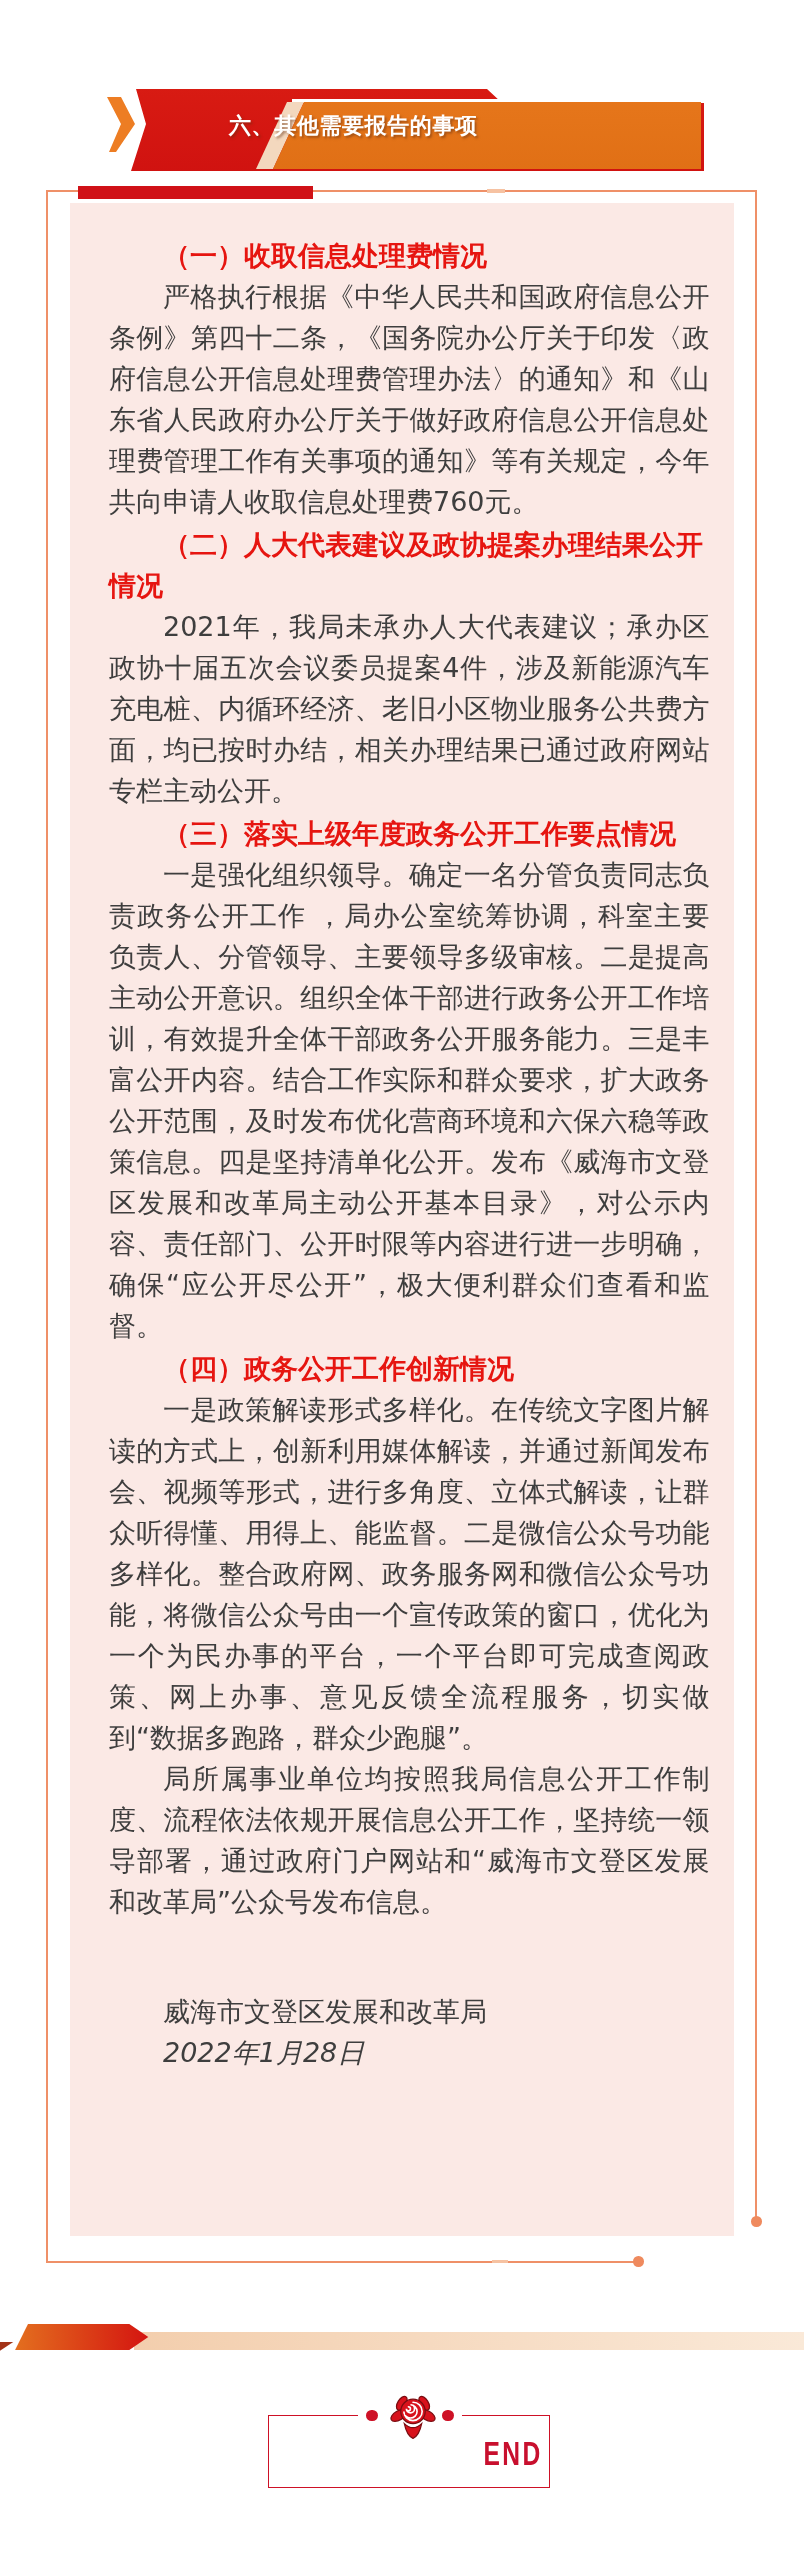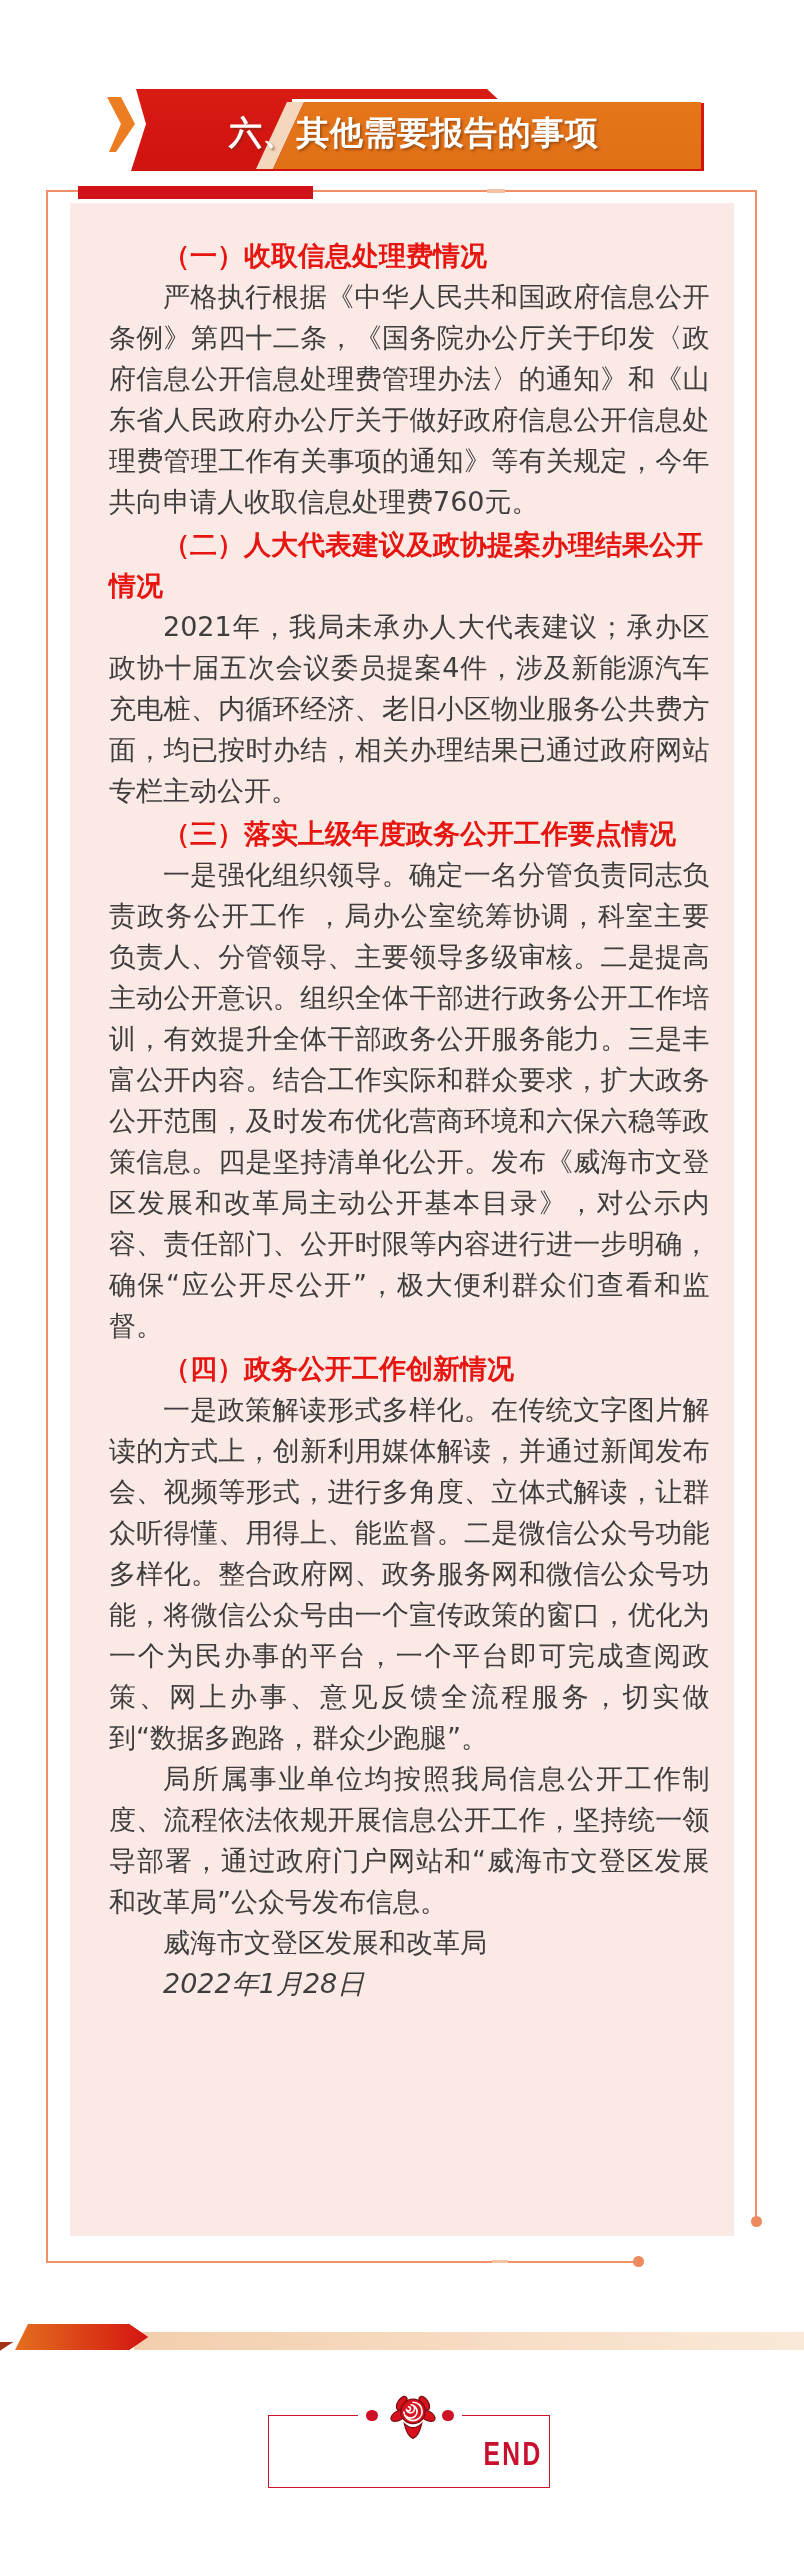--- a/index.html
+++ b/index.html
@@ -13,21 +13,21 @@
   .chevron{background:#ED7D23;
     clip-path:polygon(107px 97px,121px 97px,135px 124px,116px 152px,109px 152px,121px 124px);}
   .banner-red{background:linear-gradient(180deg,#E02415,#D01210);
     clip-path:polygon(136px 89px,487px 89px,501px 102px,704px 102px,704px 171px,131px 171px,146px 124px);}
   .white-sep{background:#ffffff;left:292px!important;top:99px!important;width:412px!important;height:3.5px!important;}
   .banner-cream{background:#F3D8BE;
     clip-path:polygon(287px 102px,304px 102px,273px 169px,256px 169px);}
   .banner-orange{background:linear-gradient(180deg,#ED7F22,#E06F15);
     clip-path:polygon(304px 102px,701px 102px,701px 169px,273px 169px);}
   .page-title{left:229px!important;top:111px!important;width:auto!important;height:auto!important;
-    font-size:33px;font-weight:900;color:#ffffff;letter-spacing:0.6px;white-space:nowrap;
+    font-size:22px;font-weight:900;color:#ffffff;letter-spacing:0.6px;white-space:nowrap;
     text-shadow:1.8px 2.3px 2.3px rgba(100,45,15,.5);}
 
   
   .rule-top{left:46px;top:190px;width:711px;height:2.3px;background:#EF9068;}
   .rule-top-pale{left:487px;top:189px;width:17.5px;height:3.5px;background:#F6C2A2;}
   .redbar{left:78px;top:186px;width:235px;height:13px;background:#D01117;}
   .frame-left{left:46px;top:190px;width:1.8px;height:2073px;background:#EF9068;}
   .frame-right{left:755px;top:190px;width:1.8px;height:2031px;background:#EF9068;}
   .frame-bottom{left:46px;top:2261px;width:592px;height:1.8px;background:#EF9068;}
   .frame-bottom-pale{left:492px;top:2260px;width:16.4px;height:2.9px;background:#F6C2A2;}
@@ -35,21 +35,21 @@
   .dot-bottom{left:633px;top:2256px;}
   .dot-right{left:751px;top:2216px;}
 
   
   .panel{left:70px;top:203px;width:664px;height:2033px;background:#FBE9E5;box-sizing:border-box;
          padding:32px 24.5px 0 39px;}
   .panel p{margin:0;font-size:27px;line-height:41px;text-indent:2em;color:#3E3E3E;
            letter-spacing:0;text-align:justify;}
   .panel p.sec-h{color:#E61510;font-weight:700;text-align:left;}
   .panel p.sec-h:not(:first-child){margin-top:2px;}
-  .sign-block{}
+  .sign-block{margin-top:69px;}
   .sign-line{font-size:27px;line-height:43px;color:#3E3E3E;text-align:right;text-indent:0;}
   .date-line{font-size:27px;line-height:43px;color:#3E3E3E;text-align:right;text-indent:0;
              padding-right:75px;font-style:italic;}
 
   
   .ribbon{left:0;top:2324px;width:805px;height:27px;}
   .ribbon-strip{position:absolute;left:134px;top:8.2px;right:0;height:17.5px;
     background:linear-gradient(90deg,#F3CEAD,#FAE9D8);}
   .ribbon-fold{position:absolute;left:0;top:17.5px;width:14px;height:9.3px;background:#A23318;
     clip-path:polygon(0 0,14px 0,0 9.3px);}

